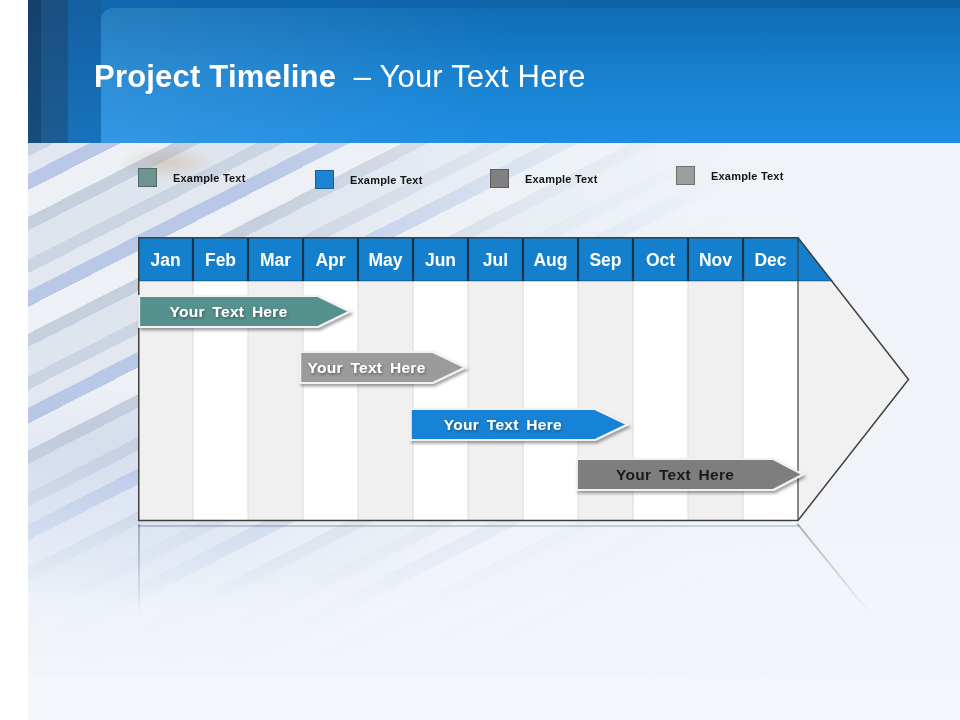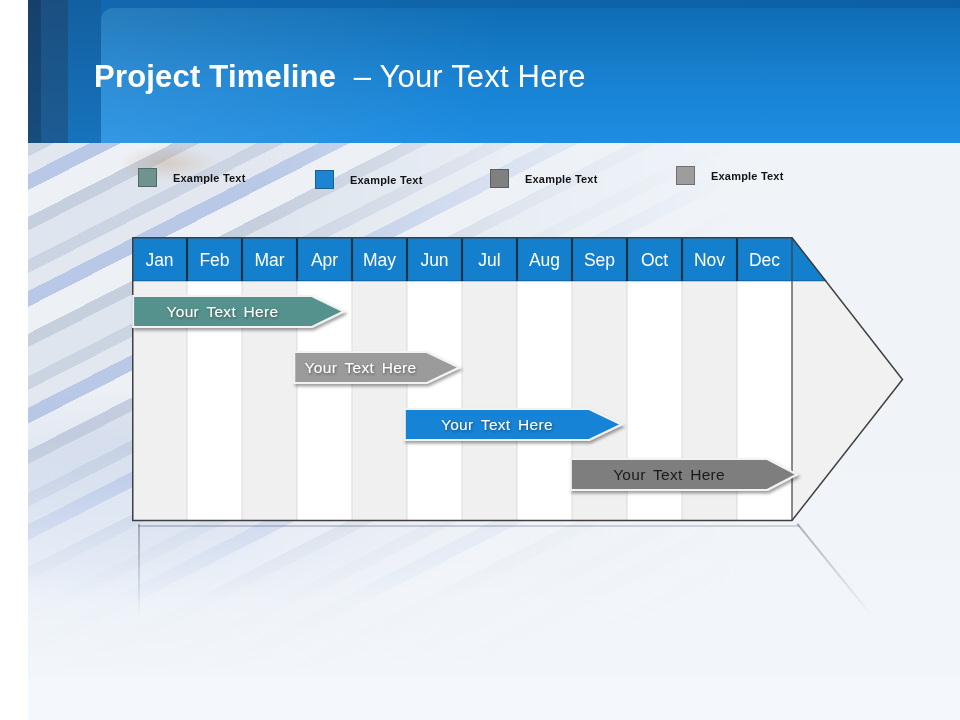--- a/index.html
+++ b/index.html
@@ -43,21 +43,21 @@
   
   .legend{position:absolute;left:0;top:0;}
   .legend-item{position:absolute;display:flex;align-items:center;gap:16px;}
   .legend-item:nth-of-type(1){left:110px;top:168px;}
   .legend-item:nth-of-type(2){left:287px;top:170px;}
   .legend-item:nth-of-type(3){left:462px;top:169px;}
   .legend-item:nth-of-type(4){left:648px;top:166px;}
   .swatch{width:19px;height:19px;border:1px solid rgba(25,25,25,0.35);box-sizing:border-box;}
   .legend-label{font-size:11px;font-weight:700;color:#141414;letter-spacing:0.2px;white-space:nowrap;}
   
-  .gantt{position:absolute;left:104px;top:237px;width:772px;height:219px;}
+  .gantt{position:absolute;left:110px;top:237px;width:772px;height:219px;font-weight:bold;}
   .gantt svg{position:absolute;left:0;top:0;overflow:visible;}
   .month-label{font-size:17.5px;fill:#FDFDFD;}
   .bar-label{font-size:15.5px;word-spacing:3px;letter-spacing:0.3px;}
   
   .refl-bottom{position:absolute;left:110px;top:525px;width:662px;height:2px;
     background:linear-gradient(to right,rgba(110,120,135,0.38),rgba(110,120,135,0.28));}
   .refl-left{position:absolute;left:110px;top:524px;width:2px;height:92px;
     background:linear-gradient(to bottom,rgba(100,110,125,0.5),rgba(100,110,125,0));}
   .refl-diag{position:absolute;left:770px;top:523px;width:118px;height:2px;
     transform-origin:0 0;transform:rotate(51deg);

